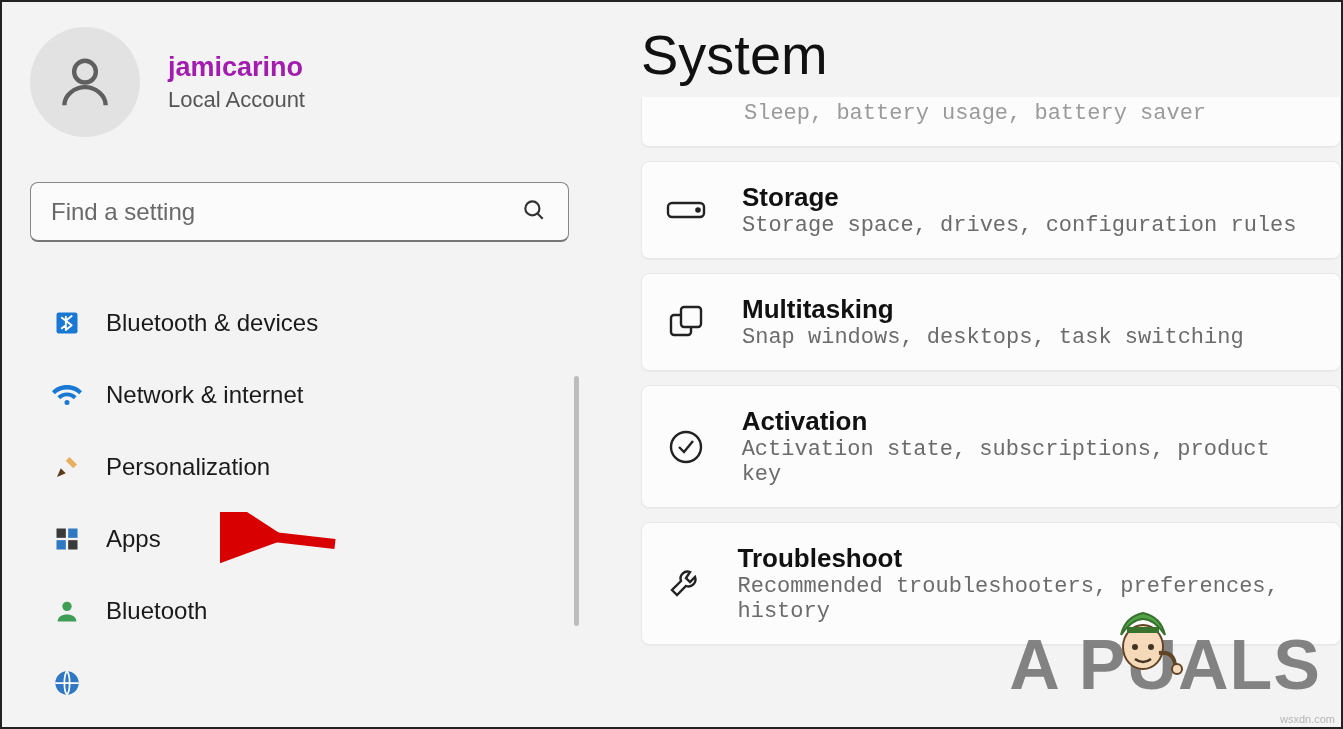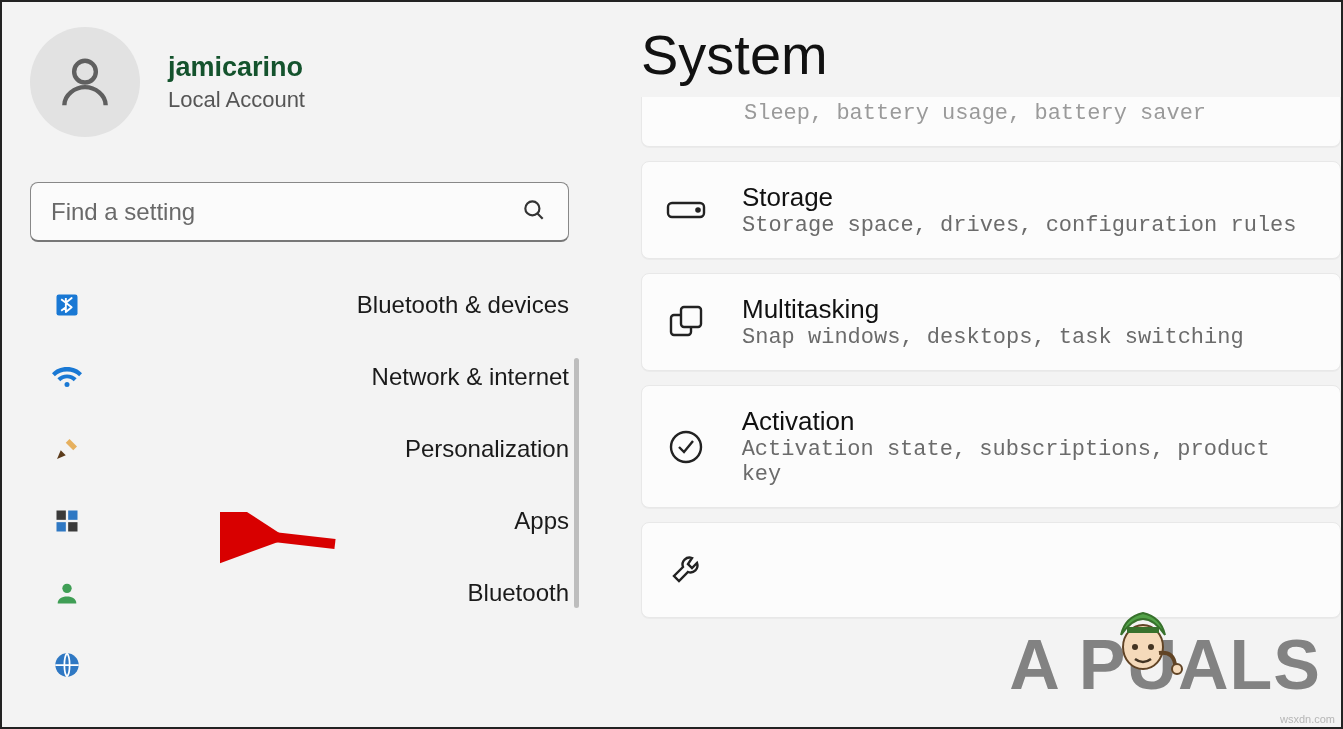--- a/index.html
+++ b/index.html
@@ -4,43 +4,43 @@
 <style>
   * { box-sizing: border-box; margin: 0; padding: 0; font-family: "Segoe UI", Arial, sans-serif; }
   body { background: #f3f3f3; width: 1343px; height: 729px; overflow: hidden; position: relative; border: 2px solid #222; }
   .layout { display: flex; width: 100%; height: 100%; }
   .sidebar { width: 590px; padding: 25px 22px 0 28px; display: flex; flex-direction: column; position: relative; }
   .main    { flex: 1; padding: 20px 0 0 50px; background: #f3f3f3; position: relative; }
 
   
   .user-block { display: flex; align-items: center; gap: 28px; margin-bottom: 45px; }
   .avatar-circle { width: 110px; height: 110px; border-radius: 50%; background: #e2e2e2; display:flex; align-items:center; justify-content:center; }
-  .user-name { font-size: 27px; font-weight: 600; color:#14532d; }
+  .user-name { font-size: 27px; font-weight: 600; color:#a21caf; }
   .user-sub  { font-size: 22px; color:#555; margin-top:4px;}
 
   
-  .search-wrap { position: relative; margin-bottom: 30px; }
+  .search-wrap { position: relative; margin-bottom: 48px; }
   .search-input { width: 100%; height: 60px; border:1px solid #888; border-bottom:2px solid #777; border-radius:8px; background:#fbfbfb; font-size:24px; padding:0 60px 0 20px; color:#555; }
   .search-input::placeholder{ color:#696969; }
   .search-icon { position:absolute; right:22px; top:50%; transform:translateY(-50%); }
 
   
   .nav { display:flex; flex-direction:column; gap:6px; position:relative; }
-  .nav-item { display:flex; align-items:center; gap:24px; height:66px; padding-left:22px; border-radius:8px; cursor:pointer;justify-content:space-between; }
+  .nav-item { display:flex; align-items:center; gap:24px; height:66px; padding-left:22px; border-radius:8px; cursor:pointer; }
   .nav-icon { width:30px; height:30px; display:flex; align-items:center; justify-content:center; }
   .nav-label { font-size:24px; color:#1a1a1a; }
   .nav-scroll { position:absolute; right:-10px; top:86px; width:5px; height:250px; background:#bdbdbd; border-radius:3px; }
 
   
   .page-title { font-size:56px; font-weight:400; color:#111; margin-bottom:6px; }
   .cards { display:flex; flex-direction:column; gap:14px; margin-top:10px;}
   .card { width: 700px; background:#fcfcfc; border:1px solid #e8e8e8; border-radius:8px; display:flex; align-items:center; padding:20px 22px; min-height:96px; gap:34px; box-shadow:0 1px 0 rgba(0,0,0,.03); }
   .card.partial-top { border-top:none; border-radius:0 0 8px 8px; padding-top:4px; min-height:50px; align-items:flex-start;}
   .card-icon { width:44px; display:flex; align-items:center; justify-content:center; }
-  .card-title { font-size:26px; font-weight:400; color:#111; }
+  .card-title { font-size:26px; font-weight:700; color:#111; }
   .card-sub   { font-size:22px; color:#6b6b6b; margin-top:0;font-family:Liberation Mono, monospace;}
   .partial-top .card-texts{ padding-left:80px;}
   .partial-top .card-sub{ color:#9a9a9a;}
 
   
   .arrow-overlay { position:absolute; left:218px; top:510px; pointer-events:none; }
 
   
   .watermark { position:absolute; right:20px; bottom:22px; pointer-events:none; opacity:.95;}
   .wm-text { font-size:70px; font-weight:600; letter-spacing:1px; color:#7d7d7d; font-family: Arial, sans-serif;}
@@ -201,20 +201,24 @@
           <div class="card-sub">Activation state, subscriptions, product key</div>
         </div>
       </div>
 
       <div class="card">
         <span class="card-icon">
           <svg width="38" height="38" viewBox="0 0 38 38" fill="none" stroke="#222" stroke-width="2.4" stroke-linecap="round">
               <path d="M25 7a7 7 0 0 0-9 9L7 25l5 5 9-9a7 7 0 0 0 9-9l-5 5-4-4z"></path>
             </svg>
         </span>
+        <div class="card-texts">
+          <div class="card-title">Troubleshoot</div>
+          <div class="card-sub">Recommended troubleshooters, preferences, history</div>
+        </div>
       </div>
 
     </div>
   </main>
 </div>
 
 <div class="watermark">
   <span class="wm-text">A  PUALS</span>
   <span class="wm-head">
     <svg width="82" height="90" viewBox="0 0 82 90">

